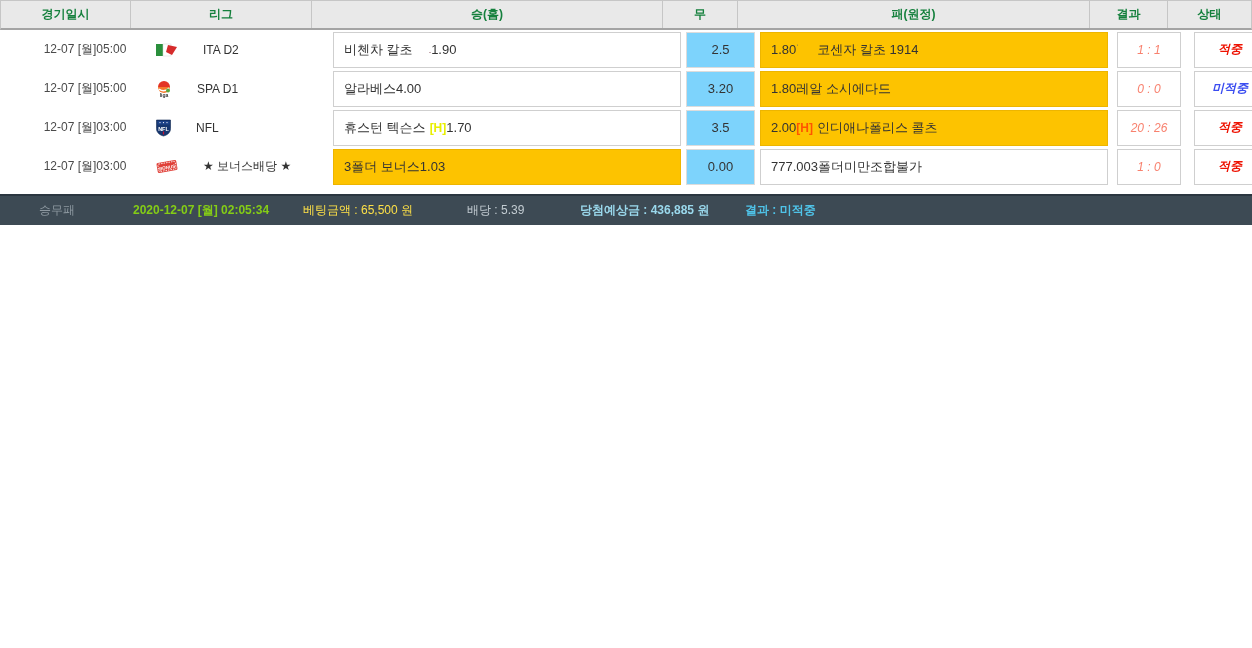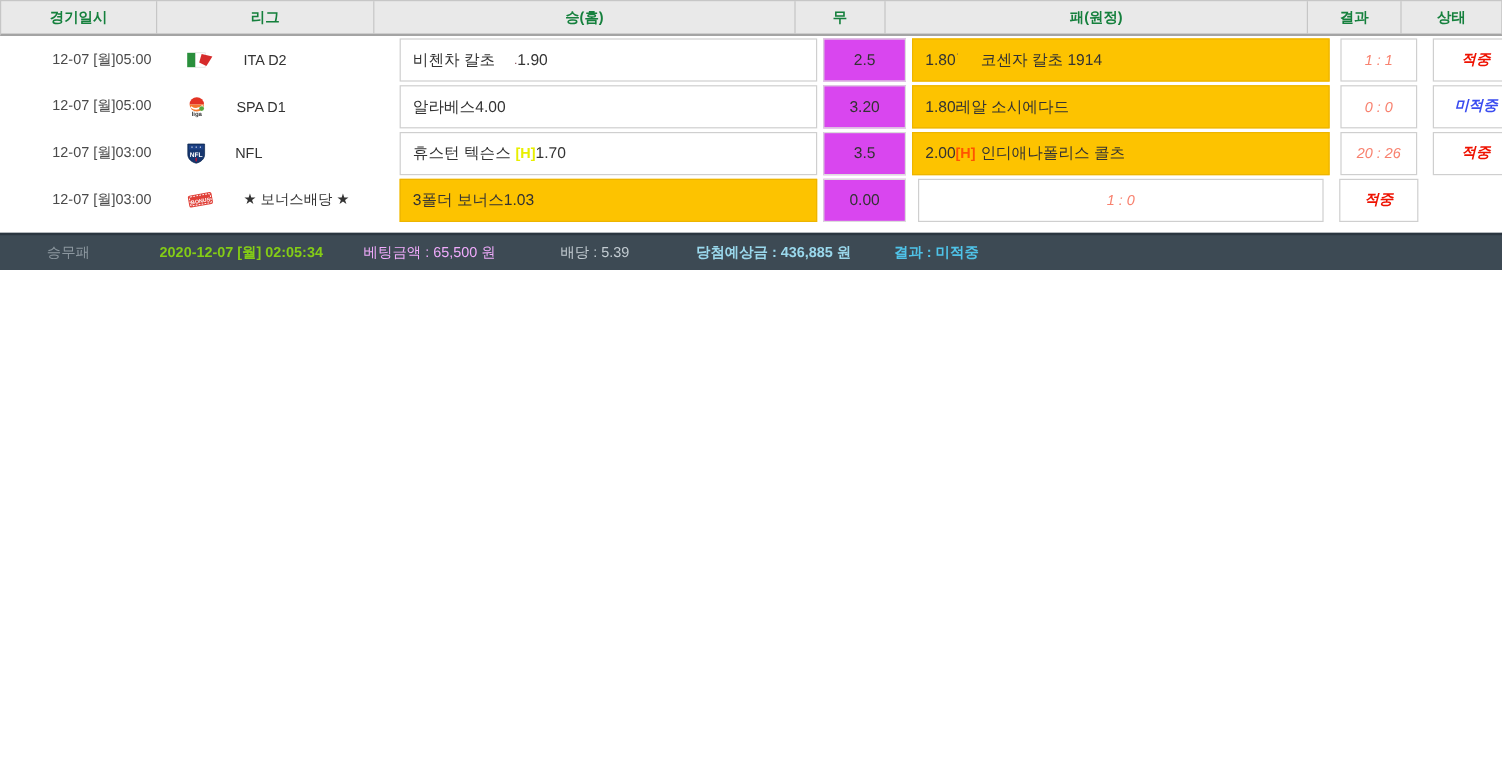--- a/index.html
+++ b/index.html
@@ -17,21 +17,21 @@
   .row{display:grid;grid-template-columns:130px 181px 352px 75px 352px 78px 84px;height:39px;align-items:center;padding-left:20px;}
   .cell{height:100%;display:flex;align-items:center;}
   .time{justify-content:center;font-size:12px;color:#4a4a4a;}
   .league{padding-left:5px;gap:24px;font-size:12px;color:#333;}
   .league .lname{white-space:nowrap;}
   .licon{display:inline-flex;align-items:center;}
 
   .box{box-sizing:border-box;height:36px;border:1px solid #cfcfcf;background:#fff;
        display:flex;align-items:center;font-size:13px;color:#333;width:100%;}
   .home-box,.away-box{justify-content:flex-start;padding:0 10px;margin:0 2px;width:calc(100% - 4px);}
-  .draw-box{justify-content:center;background:#d946ef;border-color:#dcdcdc;margin:0 3px;width:calc(100% - 6px);}
+  .draw-box{justify-content:center;background:#7dd3fc;border-color:#dcdcdc;margin:0 3px;width:calc(100% - 6px);}
   .result-box{justify-content:center;margin:0 7px;width:calc(100% - 14px);
               font-style:italic;color:var(--score,#f8816e);font-size:12px;}
   .status-box{justify-content:center;margin:0 6px;width:calc(100% - 12px);
               font-style:italic;font-weight:bold;font-size:12px;}
   .status-box.hit{color:var(--hit,#ee1100);}
   .status-box.miss{color:var(--miss,#3a4cf0);}
   .box.sel{background:var(--accent,#fdc300);border-color:var(--accent-border,#edb500);}
 
   .tname{display:flex;align-items:center;gap:4px;white-space:nowrap;}
   .tag{font-size:12px;font-weight:bold;}
@@ -41,21 +41,21 @@
   .mark.low{align-self:flex-end;margin:0 0 4px 12px;}
   .mark.high{align-self:flex-start;margin:2px 14px 0 0;color:#666;}
   .mark:empty,.tag:empty{display:none;margin:0;}
 
   
   .fbar{position:relative;margin-top:8px;height:31px;background:var(--footer-bg,#3d4a54);
         border-top:2px solid #2b3640;box-sizing:border-box;}
   .fitem{position:absolute;top:0;height:29px;display:flex;align-items:center;font-size:12px;white-space:nowrap;}
   .f-type{left:0;width:114px;justify-content:center;color:#8d98a0;}
   .f-date{left:133px;color:#84cc16;font-weight:bold;text-align:right;}
-  .f-bet{left:303px;color:#f0abfc;}
+  .f-bet{left:303px;color:#fde047;}
   .f-odds{left:467px;color:#c3ccd2;}
   .f-expected{left:580px;color:var(--footer-cyan,#9ad8ec);font-weight:bold;}
   .f-result{left:745px;color:var(--footer-cyan2,#4fc3e8);font-weight:bold;}
 </style>
 </head>
 <body>
 
 <div class="wrap">
 
   <div class="thead">
@@ -214,20 +214,28 @@
       <span class="tname">
             <span>3폴더 보너스</span>
           </span>
       <span class="odds">1.03</span>
     </div>
       </div>
     <div class="cell">
         <div class="box draw-box">0.00</div>
       </div>
     <div class="cell">
+        <div class="box away-box">
+      <span class="odds">777.00</span>
+      <span class="tname">
+            <span>3폴더미만조합불가</span>
+          </span>
+    </div>
+      </div>
+    <div class="cell">
         <div class="box result-box">1 : 0</div>
       </div>
     <div class="cell">
         <div class="box status-box hit">적중</div>
       </div>
   </div>
 
   <div class="fbar">
     <div class="fitem f-type">승무패</div>
     <div class="fitem f-date">2020-12-07 [월] 02:05:34</div>

